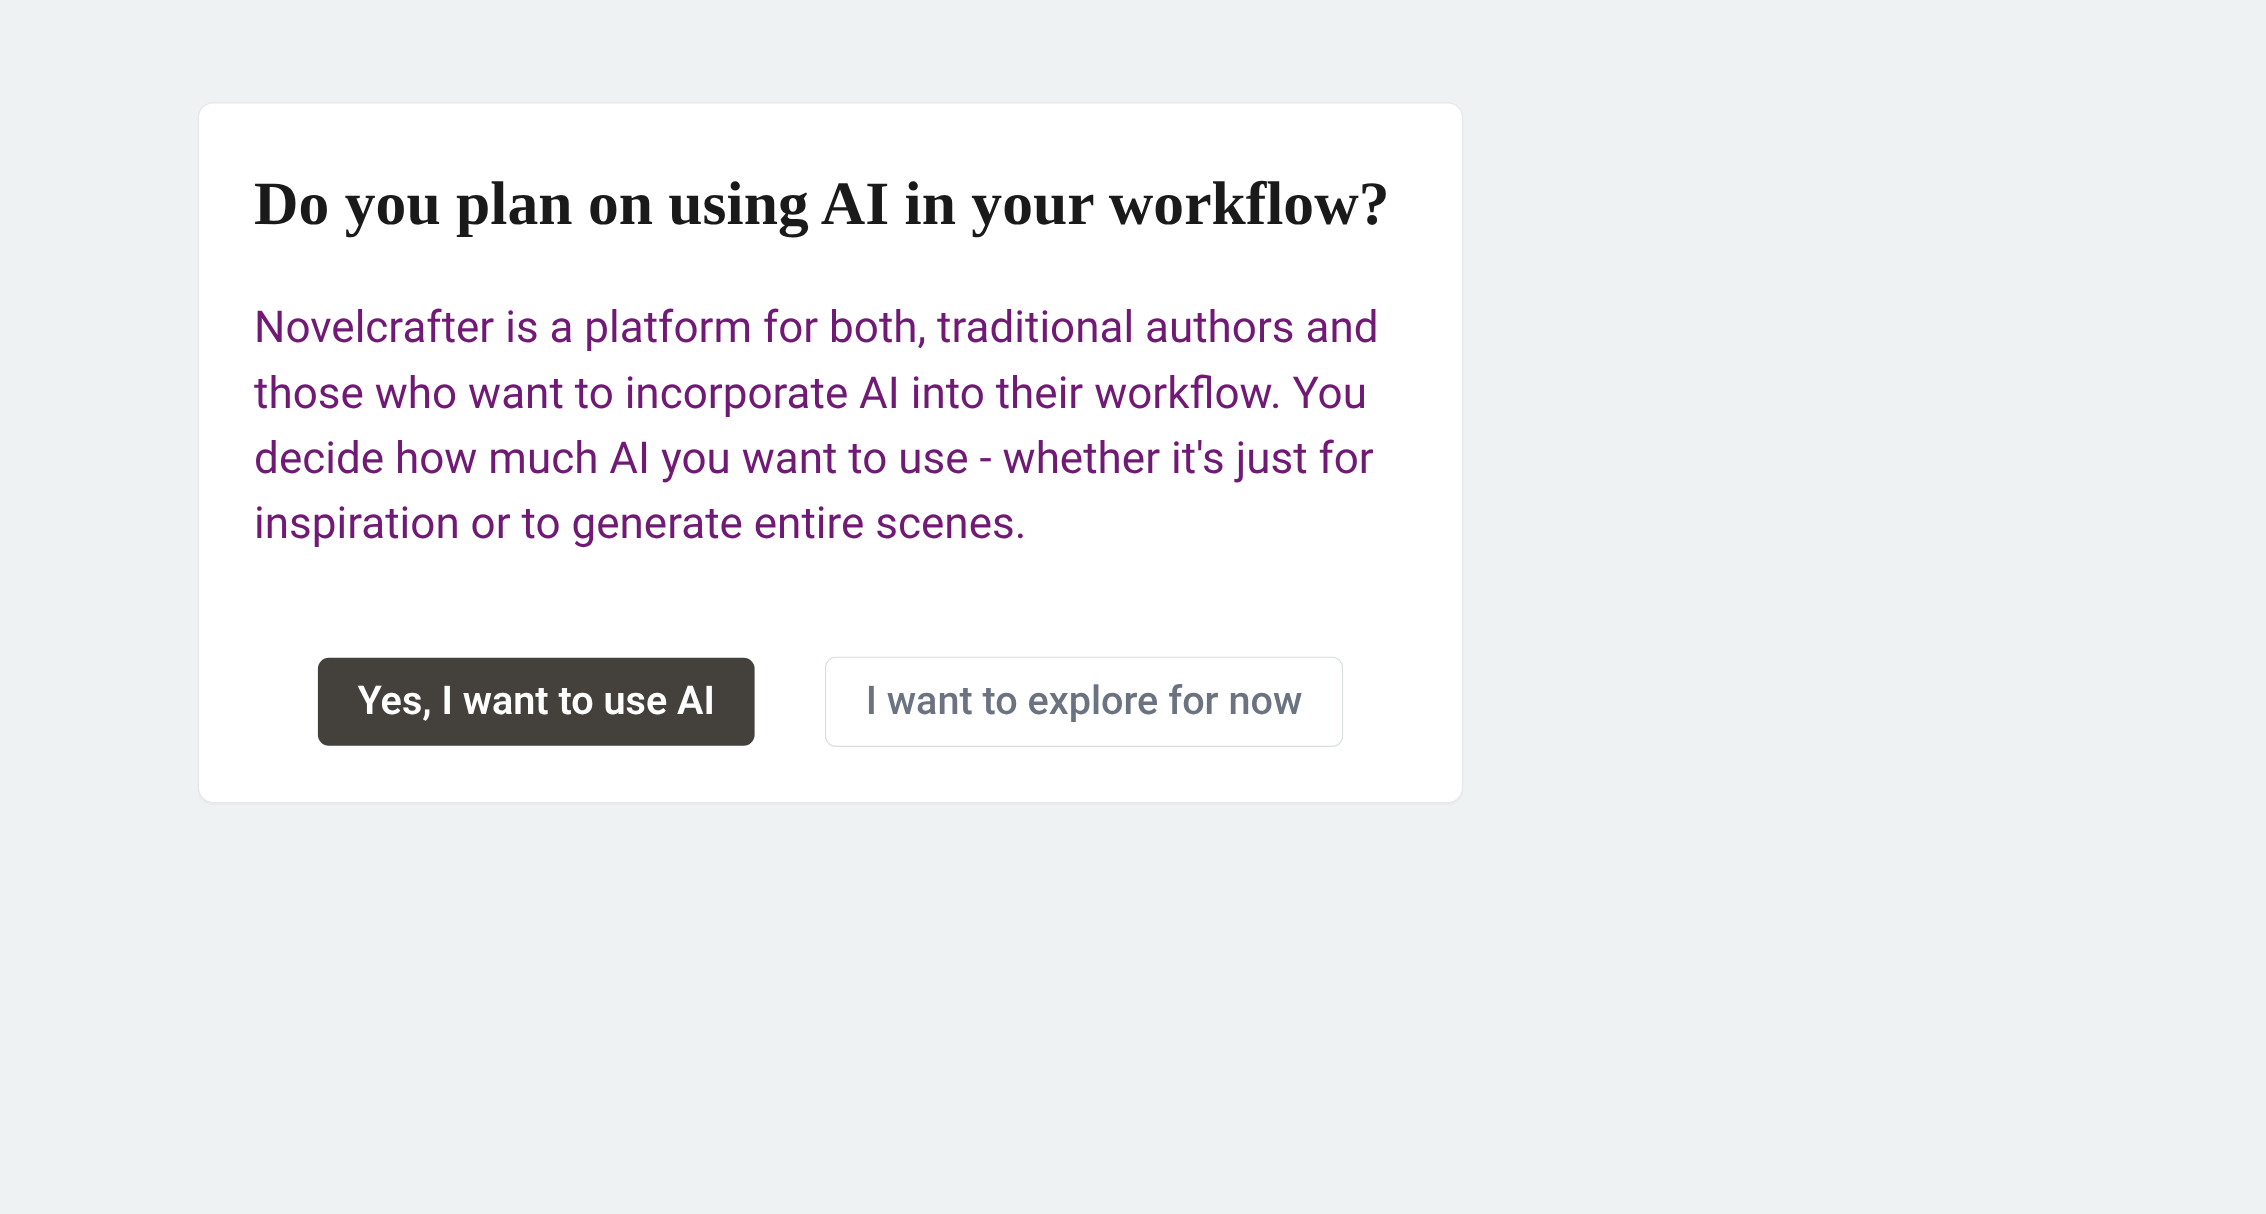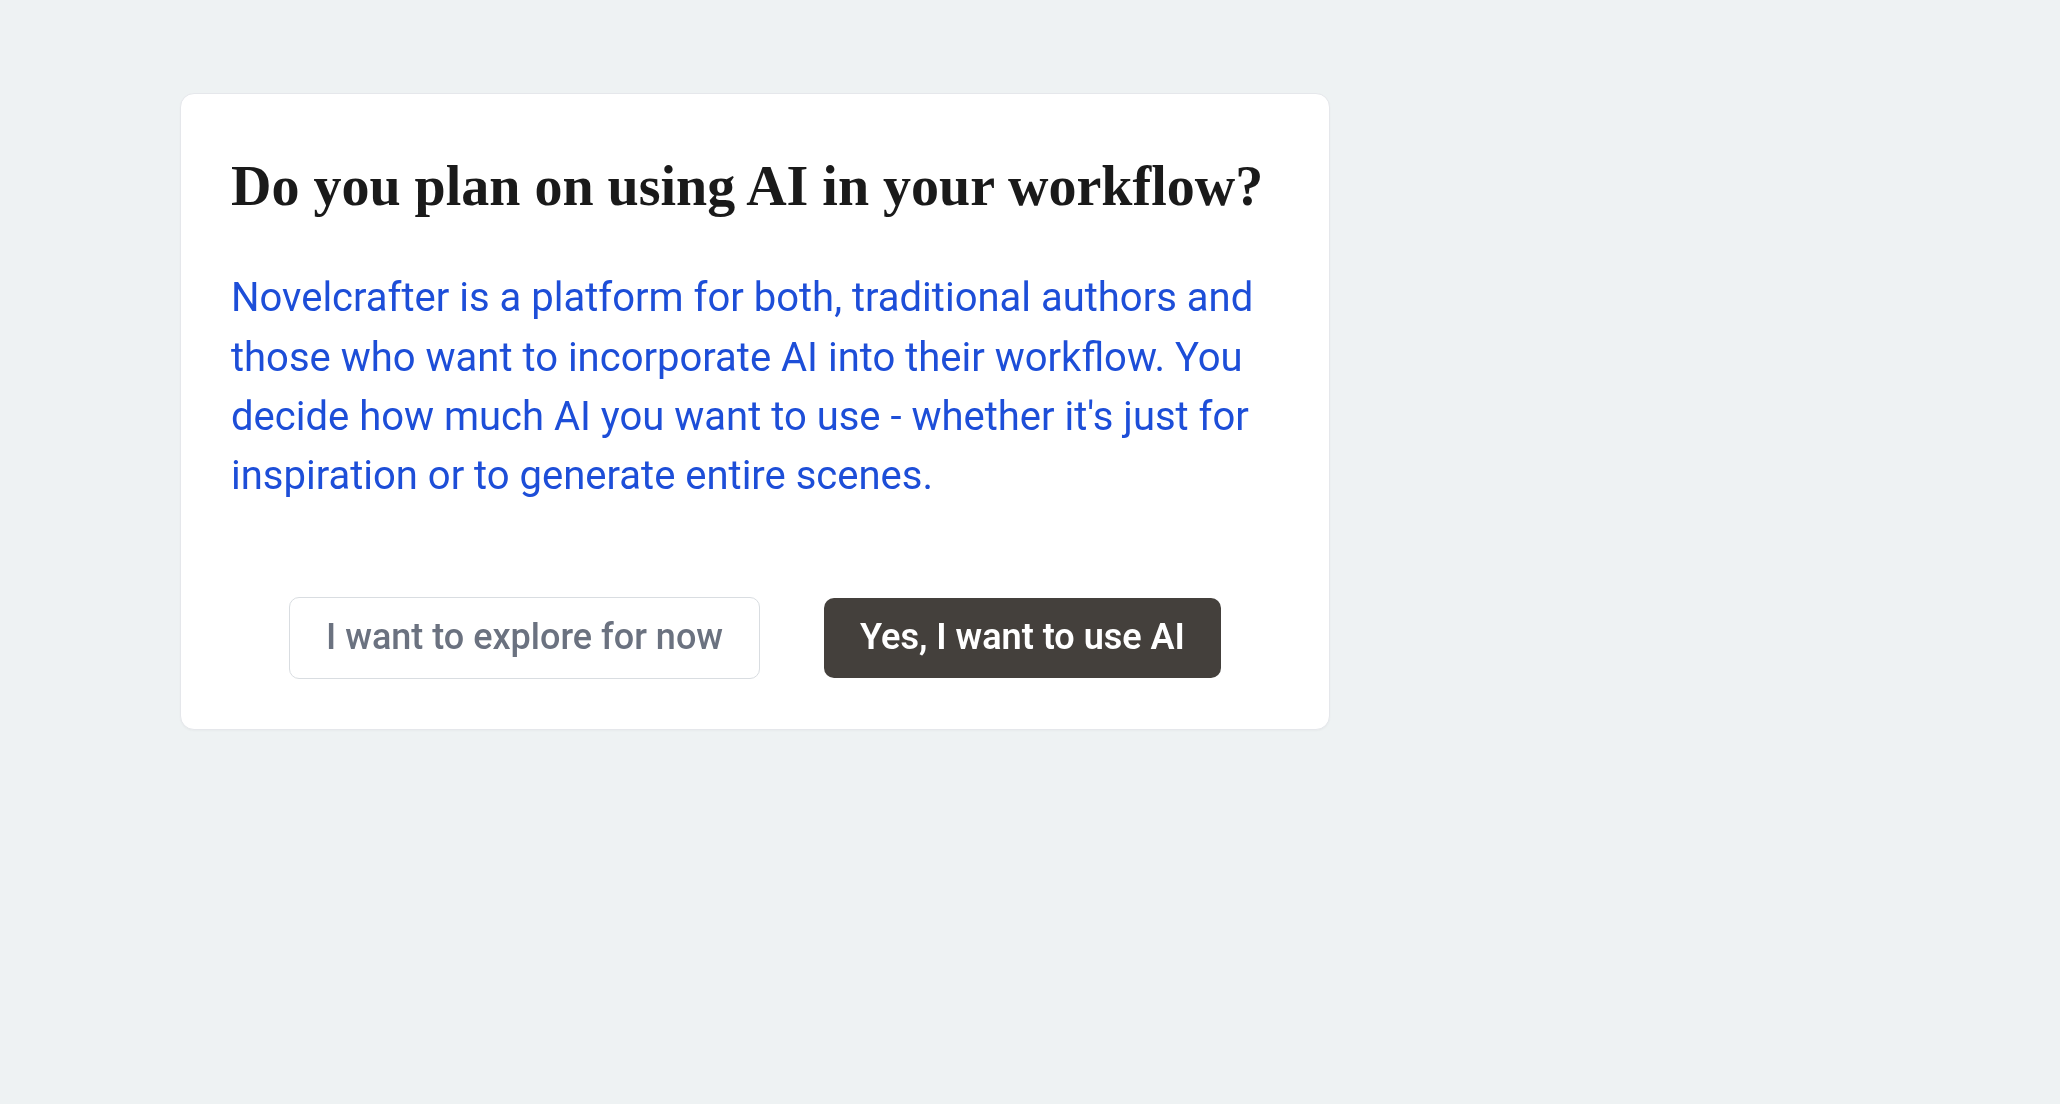--- a/index.html
+++ b/index.html
@@ -33,21 +33,21 @@
       font-size: 56px;
       font-weight: 700;
       color: #1a1a1a;
       line-height: 1.15;
       margin-bottom: 50px;
     }
     
     .body-text {
       font-size: 40px;
       font-weight: 400;
-      color: #1d4ed8;
+      color: #701a75;
       line-height: 1.48;
       text-align: left;
       margin-bottom: 92px;
     }
     
     .button-row {
       display: flex;
       justify-content: center;
       gap: 64px;
       align-items: center;
@@ -76,16 +76,16 @@
       font-weight: 600;
     }
   </style>
 </head>
 <body>
 
 <div class="card">
   <h1 class="heading">Do you plan on using AI in your workflow?</h1>
   <p class="body-text">Novelcrafter is a platform for both, traditional authors and those who want to incorporate AI into their workflow. You decide how much AI you want to use - whether it's just for inspiration or to generate entire scenes.</p>
   <div class="button-row">
+    <button class="btn btn-primary">Yes, I want to use AI</button>
     <button class="btn btn-secondary">I want to explore for now</button>
-    <button class="btn btn-primary">Yes, I want to use AI</button>
   </div>
 </div>
 
 </body></html>

